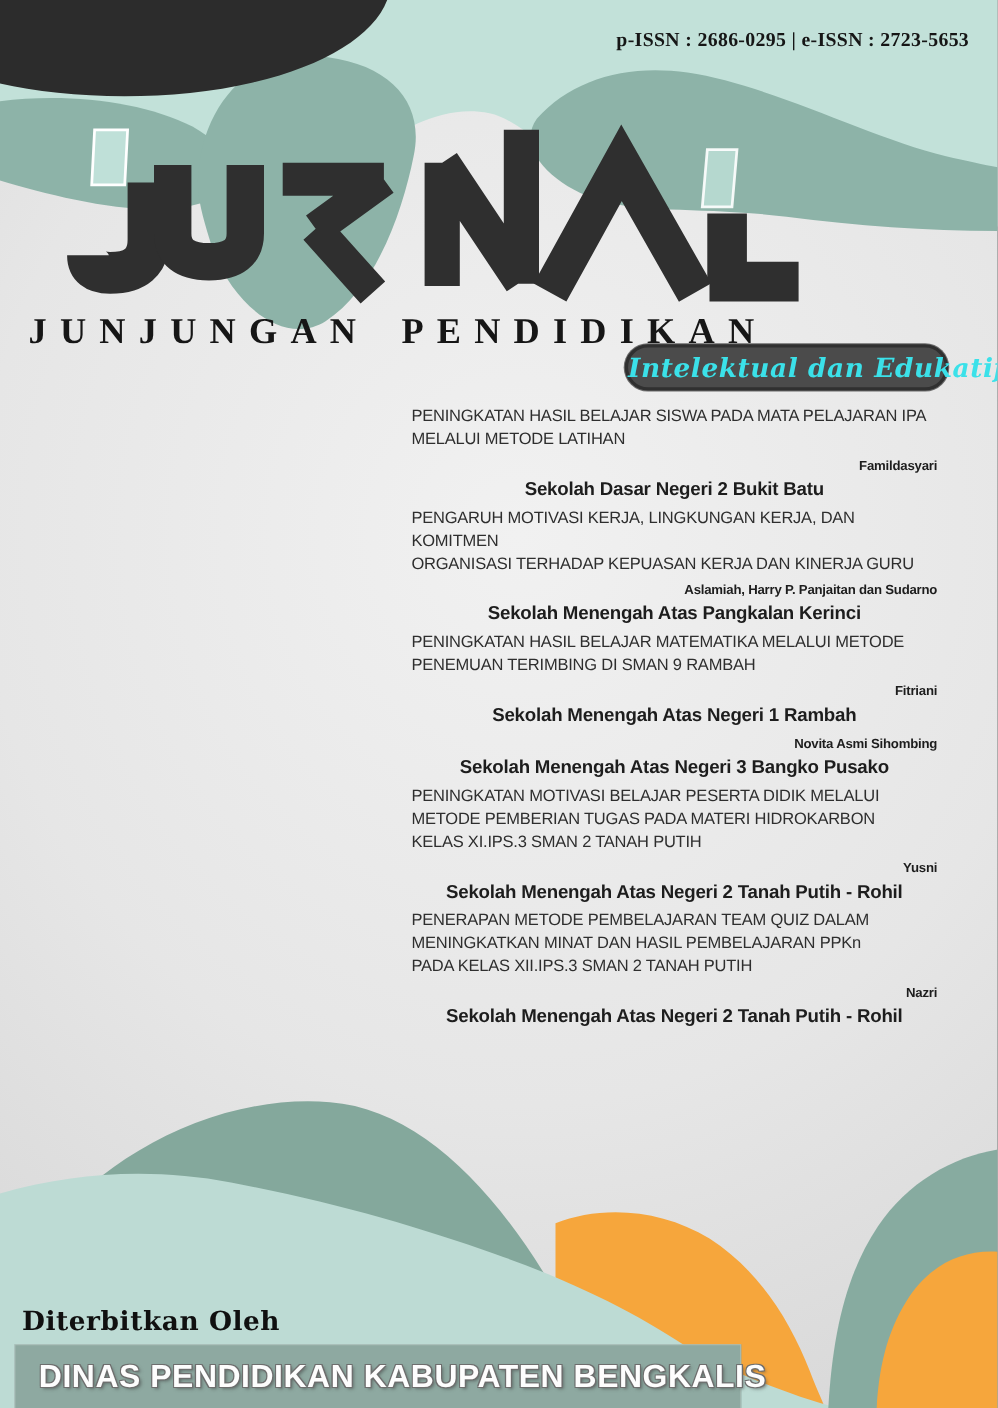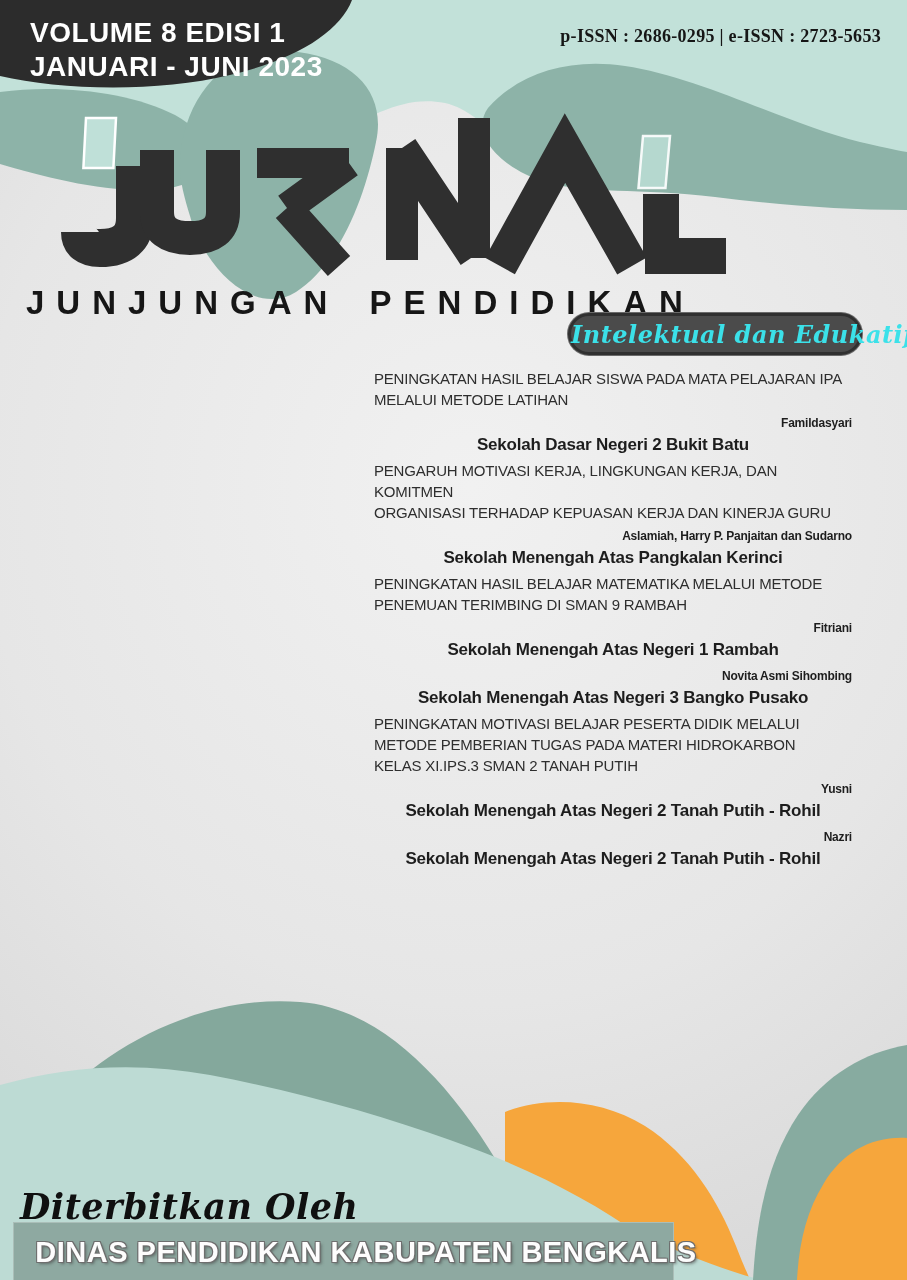--- a/index.html
+++ b/index.html
@@ -15,21 +15,21 @@
     left:30px;top:16px;color:#ffffff;font-weight:bold;font-size:28px;line-height:1.2;
     letter-spacing:.5px;font-family:"Liberation Sans",sans-serif;z-index:3;
   }
   .issn-text{
     right:26px;top:26px;color:#161616;font-weight:bold;font-size:18px;
     font-family:"Liberation Serif",serif;letter-spacing:.3px;z-index:3;
   }
   .journal-title-sr{position:absolute;width:1px;height:1px;overflow:hidden;clip:rect(0 0 0 0);white-space:nowrap;}
   .journal-subtitle{
     left:26px;top:286px;color:#161616;font-weight:bold;font-size:33px;line-height:1;
-    font-family:Liberation Sans, sans-serif;letter-spacing:12px;word-spacing:9px;
+    font-family:Liberation Serif, serif;letter-spacing:12px;word-spacing:9px;
     white-space:nowrap;z-index:3;
   }
   .tagline-badge{
     left:568px;top:313px;width:294px;height:42px;background:#4b4b4b;border:3px solid #303030;
     border-radius:21px;box-sizing:border-box;z-index:3;display:flex;align-items:center;justify-content:flex-start;
     box-shadow:0 0 0 1px #6a6a6a;
   }
   .tagline-text{
     color:#3be1e9;font-family:"DejaVu Serif","Liberation Serif",serif;font-style:italic;font-weight:bold;
     font-size:24px;letter-spacing:.5px;white-space:nowrap;
@@ -41,21 +41,21 @@
     white-space:pre-line;text-align:left;margin-bottom:2px;font-family:"Liberation Sans",sans-serif;
   }
   .article-author{
     color:#1d1d1d;font-weight:bold;font-size:12px;line-height:22px;letter-spacing:-0.2px;text-align:right;
   }
   .article-affiliation{
     color:#1d1d1d;font-weight:bold;font-size:17px;line-height:22px;letter-spacing:-0.2px;text-align:center;
   }
   .published-by{
     left:20px;top:1186px;color:#101010;font-family:"DejaVu Serif","Liberation Serif",serif;
-    font-style:italic;font-weight:bold;font-size:35px;z-index:3;letter-spacing:.5px;
+    font-weight:bold;font-size:24px;z-index:3;letter-spacing:.5px;
   }
   .publisher-banner{
     left:13px;top:1222px;width:616px;height:60px;background:#8ea9a1;z-index:3;
     display:flex;align-items:center;justify-content:center;
     box-shadow:inset 0 0 0 1px rgba(255,255,255,.25);
     padding-left:45px;
   }
   .publisher-banner-text{
     color:#fdfdfd;font-weight:bold;font-size:29px;letter-spacing:.5px;white-space:nowrap;
     font-family:"Liberation Sans",sans-serif;
@@ -91,24 +91,20 @@
       <rect width="27" height="52" fill="rgba(195,228,220,0.75)" stroke="rgba(255,255,255,0.9)" stroke-width="2.5"></rect>
     </g>
 
     <path fill="#84a89c" d="M45,1115 C100,1048 200,994 300,1002 C380,1008 450,1080 505,1175 C530,1220 548,1252 558,1280 L45,1280 Z"></path>
     <path fill="#f6a63c" d="M505,1112 C545,1096 600,1098 645,1126 C690,1155 718,1200 736,1246 C742,1262 747,1272 750,1280 L505,1280 Z"></path>
     <path fill="#bddbd4" d="M0,1085 C70,1065 140,1062 210,1075 C300,1092 380,1115 450,1140 C530,1168 590,1200 640,1235 C680,1252 722,1270 762,1280 L0,1280 Z"></path>
     <path fill="#87aba0" d="M907,1045 C865,1052 825,1075 798,1115 C770,1157 757,1210 753,1280 L907,1280 Z"></path>
     <path fill="#f6a63c" d="M907,1138 C872,1136 843,1152 824,1183 C806,1212 799,1244 797,1280 L907,1280 Z"></path>
   </svg>
 
-  <div class="abs volume-text">
-    <div>VOLUME 8 EDISI 1</div>
-    <div>JANUARI - JUNI 2023</div>
-  </div>
   <div class="abs issn-text">p-ISSN : 2686-0295 | e-ISSN : 2723-5653</div>
 
   <div class="journal-title-sr">JURNAL</div>
 
   <div class="abs journal-subtitle">JUNJUNGAN PENDIDIKAN</div>
   <div class="abs tagline-badge">
     <span class="tagline-text">Intelektual dan Edukatif</span>
   </div>
 
   <div class="abs article-list">
@@ -135,20 +131,23 @@
       <div class="article-affiliation">Sekolah Menengah Atas Negeri 3 Bangko Pusako</div>
     </div>
     <div class="article-item">
       <div class="article-title">PENINGKATAN MOTIVASI BELAJAR PESERTA DIDIK MELALUI
 METODE PEMBERIAN TUGAS PADA MATERI HIDROKARBON
 KELAS XI.IPS.3 SMAN 2 TANAH PUTIH</div>
       <div class="article-author">Yusni</div>
       <div class="article-affiliation">Sekolah Menengah Atas Negeri 2 Tanah Putih - Rohil</div>
     </div>
     <div class="article-item">
+      <div class="article-title">PENERAPAN METODE PEMBELAJARAN TEAM QUIZ DALAM
+MENINGKATKAN MINAT DAN HASIL PEMBELAJARAN PPKn
+PADA KELAS XII.IPS.3 SMAN 2 TANAH PUTIH</div>
       <div class="article-author">Nazri</div>
       <div class="article-affiliation">Sekolah Menengah Atas Negeri 2 Tanah Putih - Rohil</div>
     </div>
   </div>
 
   <div class="abs published-by">Diterbitkan Oleh</div>
   <div class="abs publisher-banner">
     <span class="publisher-banner-text">DINAS PENDIDIKAN KABUPATEN BENGKALIS</span>
   </div>
 

